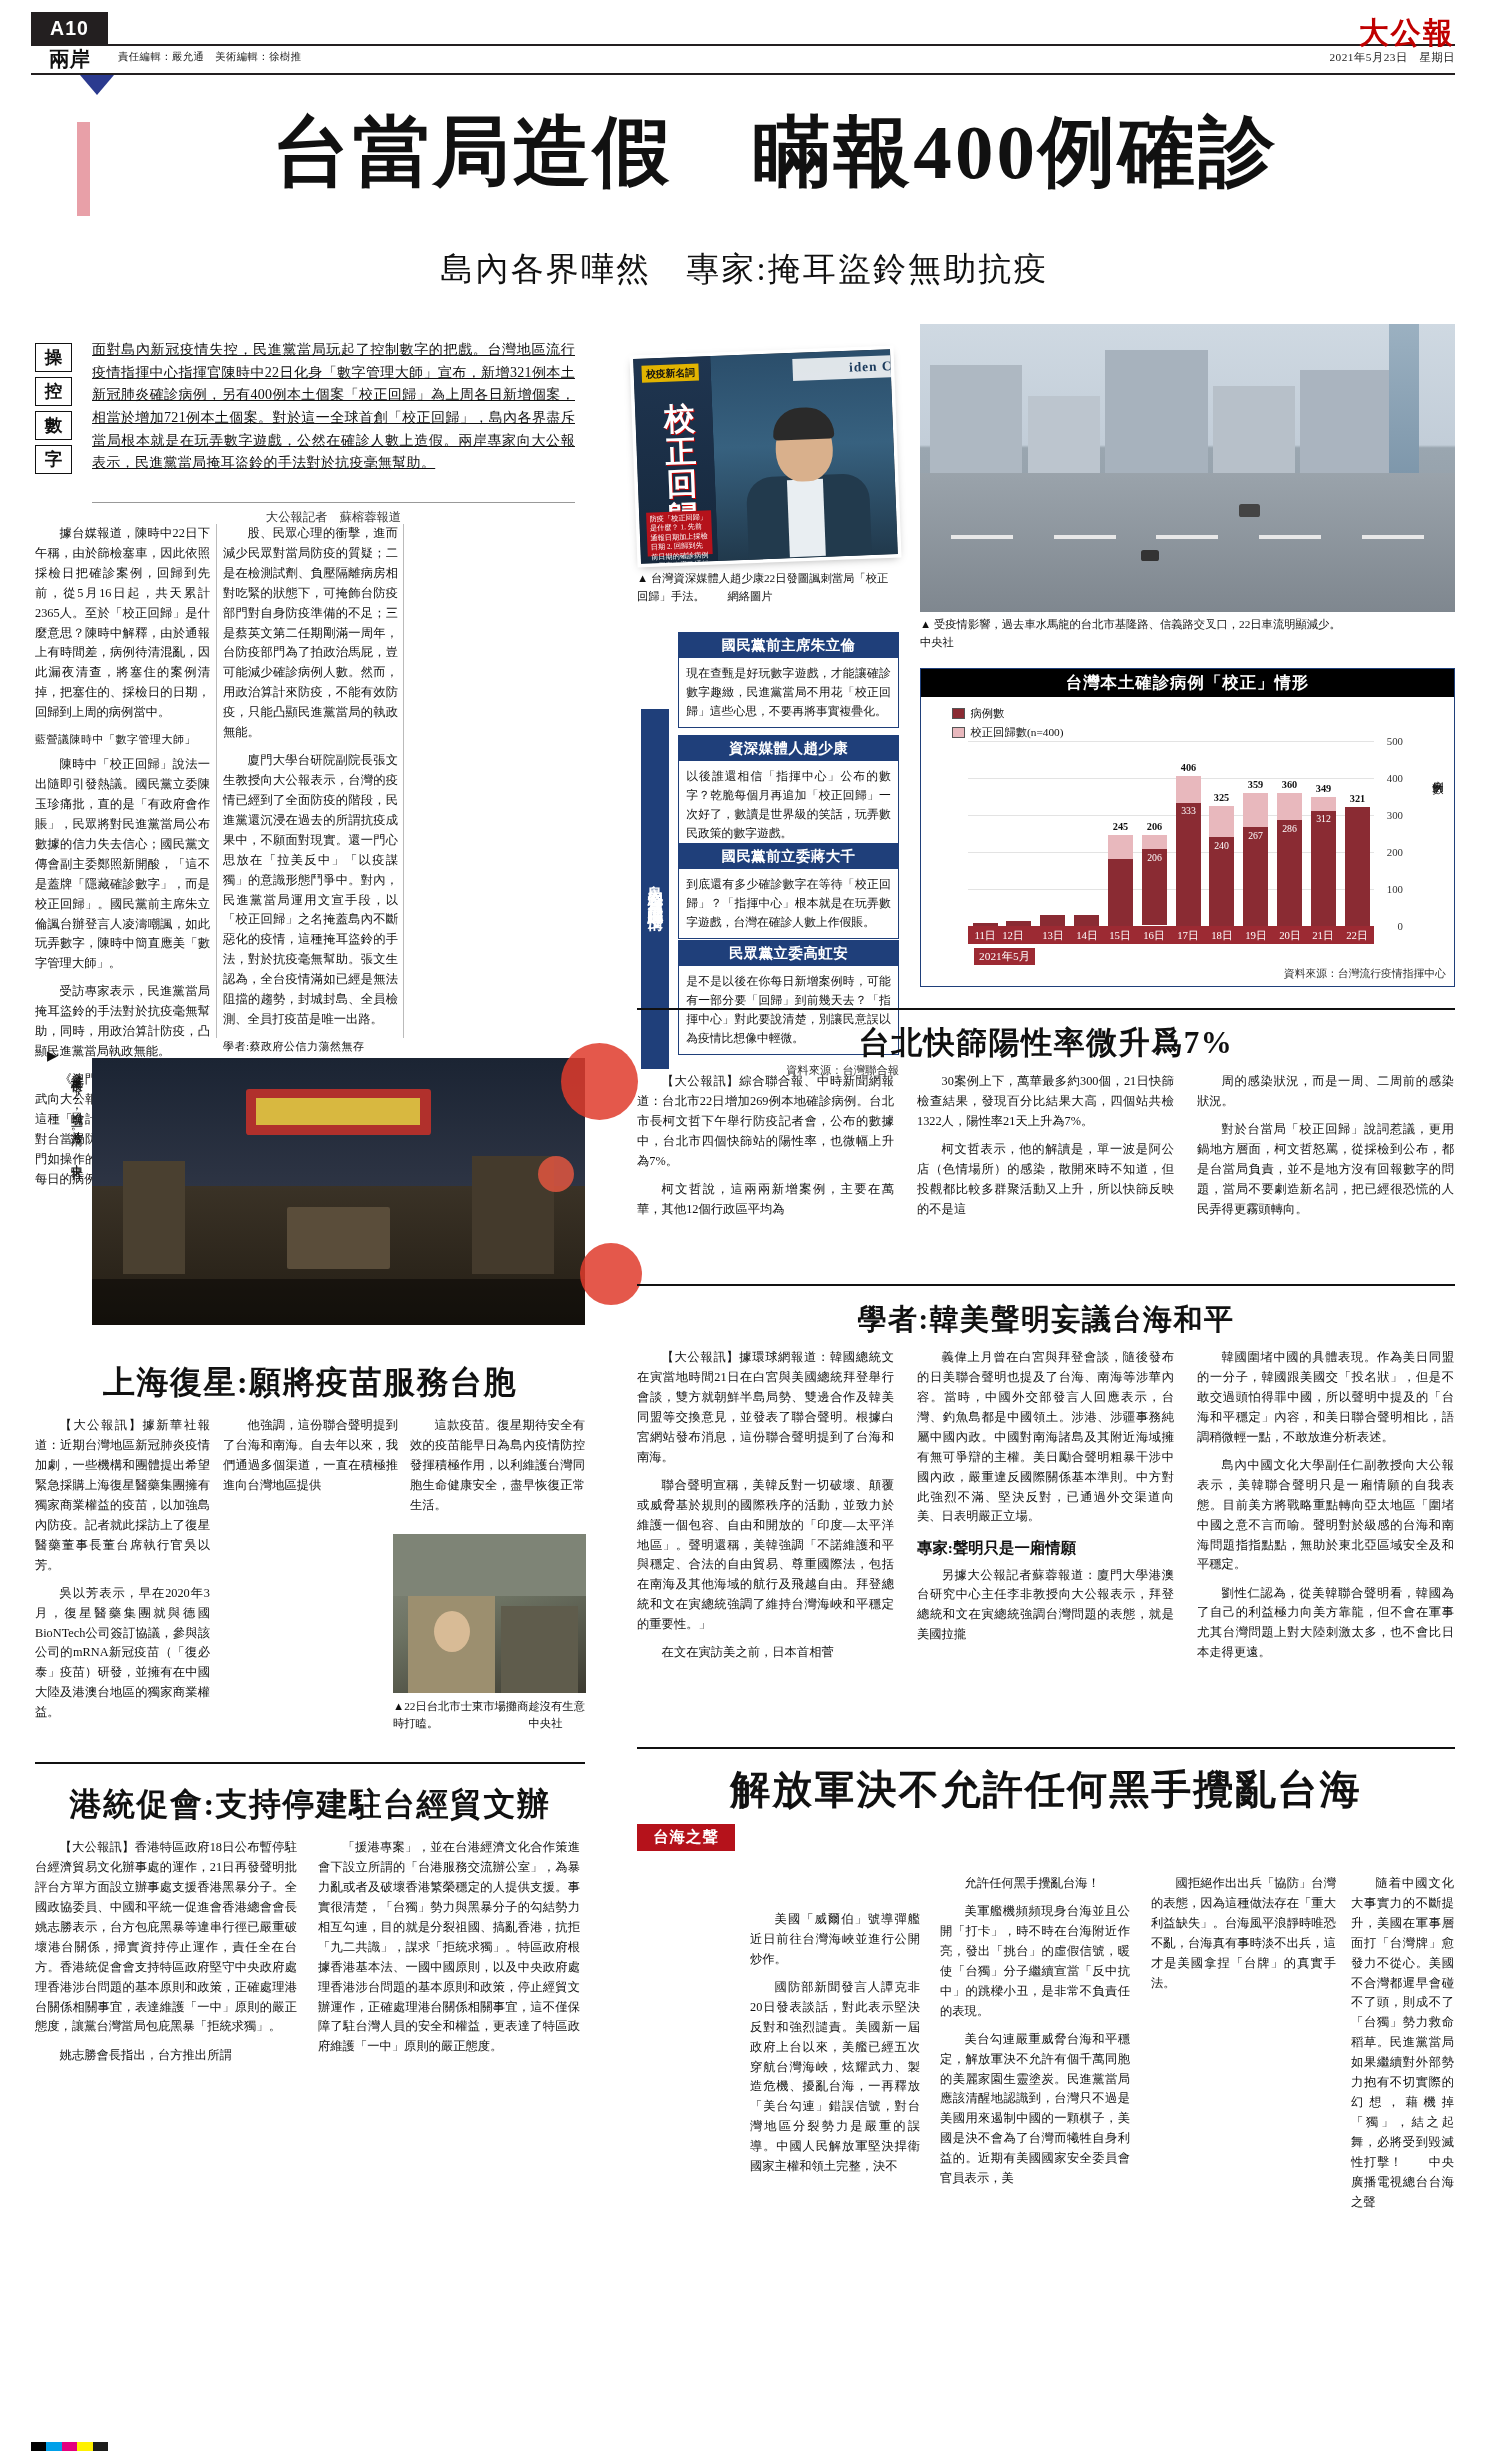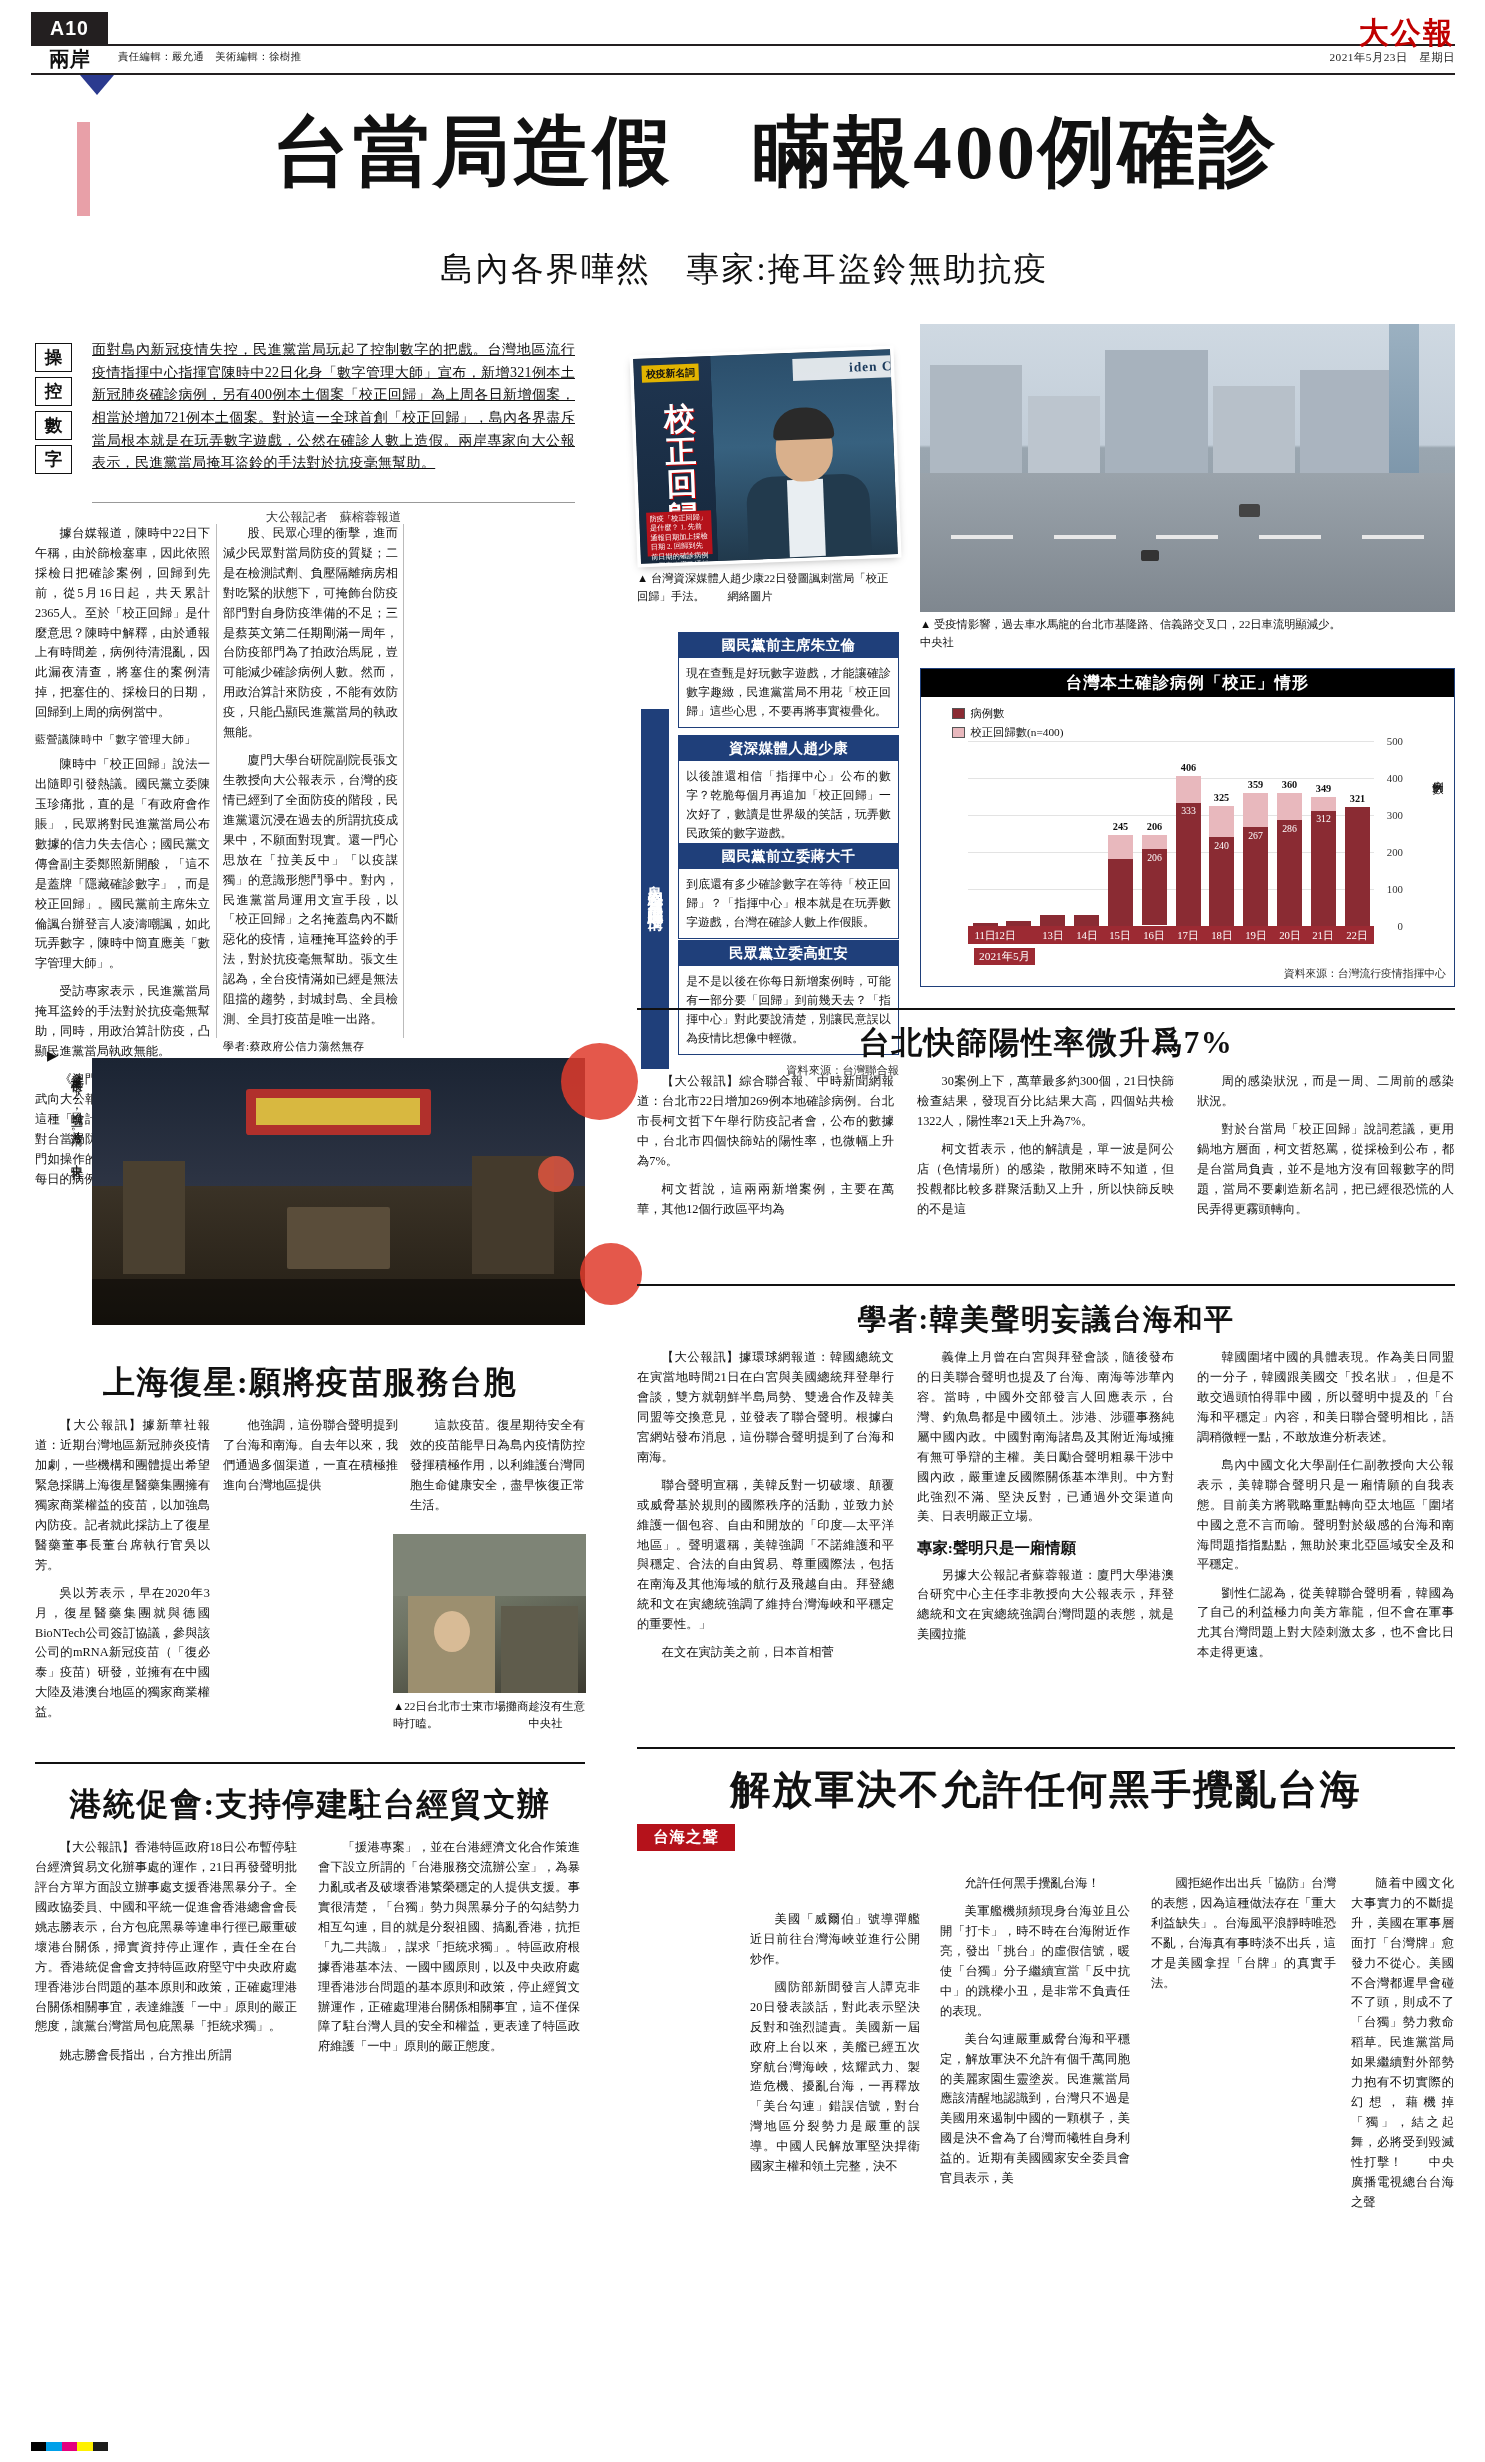--- a/index.html
+++ b/index.html
@@ -583,21 +583,21 @@
         </div>
         <div class="bar-group" style="left: 377px; height: 119px;">
           <div class="bar-seg-b" style="height: 0px;"></div>
           <div class="bar-seg-a" style="height: 119px;"></div>
           <div class="bar-total-lbl">321</div>
         </div>
       </div>
     <div class="xaxis-band"></div>
     <div id="xticks">
         <div class="xtick" style="left: 64px; color: rgb(255, 255, 255);">11日</div>
-        <div class="xtick" style="left: 84px; color: rgb(255, 255, 255);">12日</div>
+        <div class="xtick" style="left: 92px; color: rgb(255, 255, 255);">12日</div>
         <div class="xtick" style="left: 132px; color: rgb(255, 255, 255);">13日</div>
         <div class="xtick" style="left: 166px; color: rgb(255, 255, 255);">14日</div>
         <div class="xtick" style="left: 199px; color: rgb(255, 255, 255);">15日</div>
         <div class="xtick" style="left: 233px; color: rgb(255, 255, 255);">16日</div>
         <div class="xtick" style="left: 267px; color: rgb(255, 255, 255);">17日</div>
         <div class="xtick" style="left: 301px; color: rgb(255, 255, 255);">18日</div>
         <div class="xtick" style="left: 335px; color: rgb(255, 255, 255);">19日</div>
         <div class="xtick" style="left: 369px; color: rgb(255, 255, 255);">20日</div>
         <div class="xtick" style="left: 402px; color: rgb(255, 255, 255);">21日</div>
         <div class="xtick" style="left: 436px; color: rgb(255, 255, 255);">22日</div>

